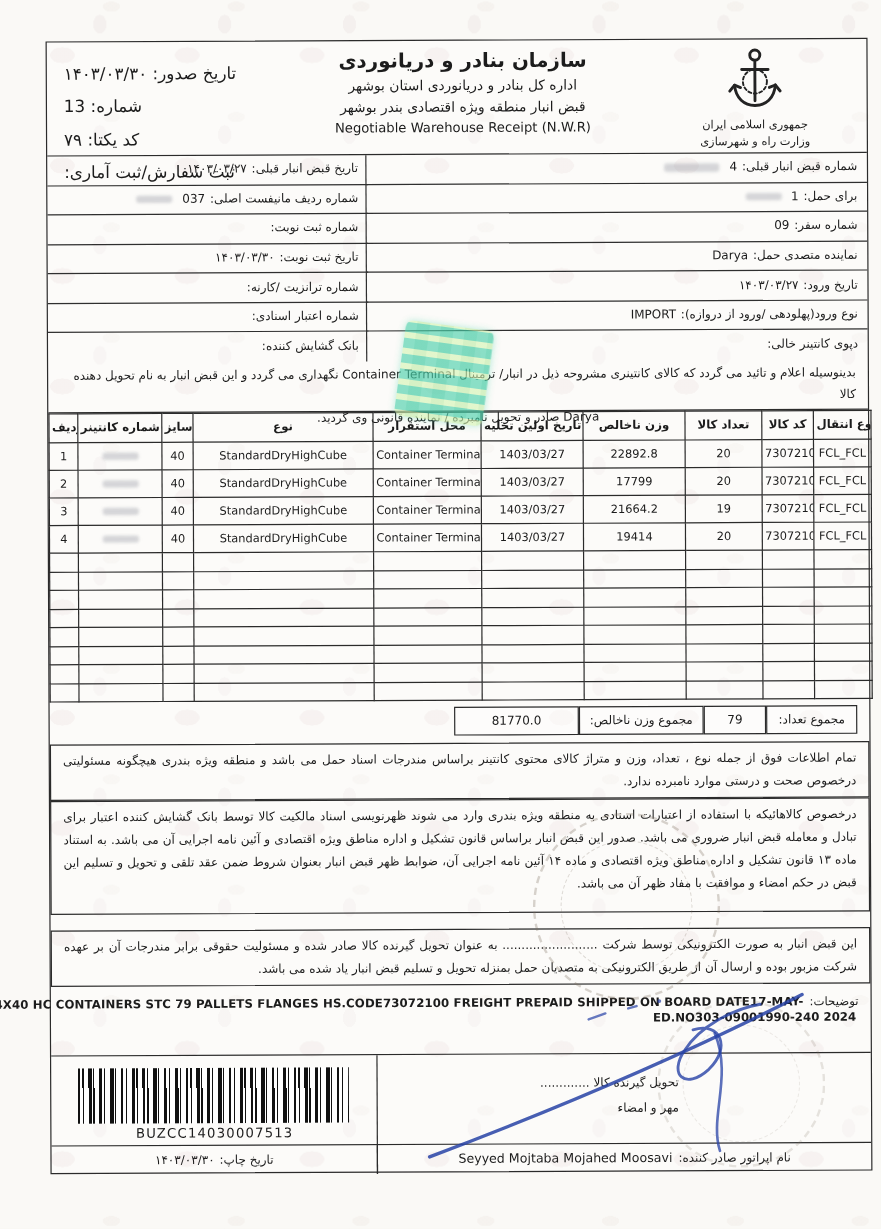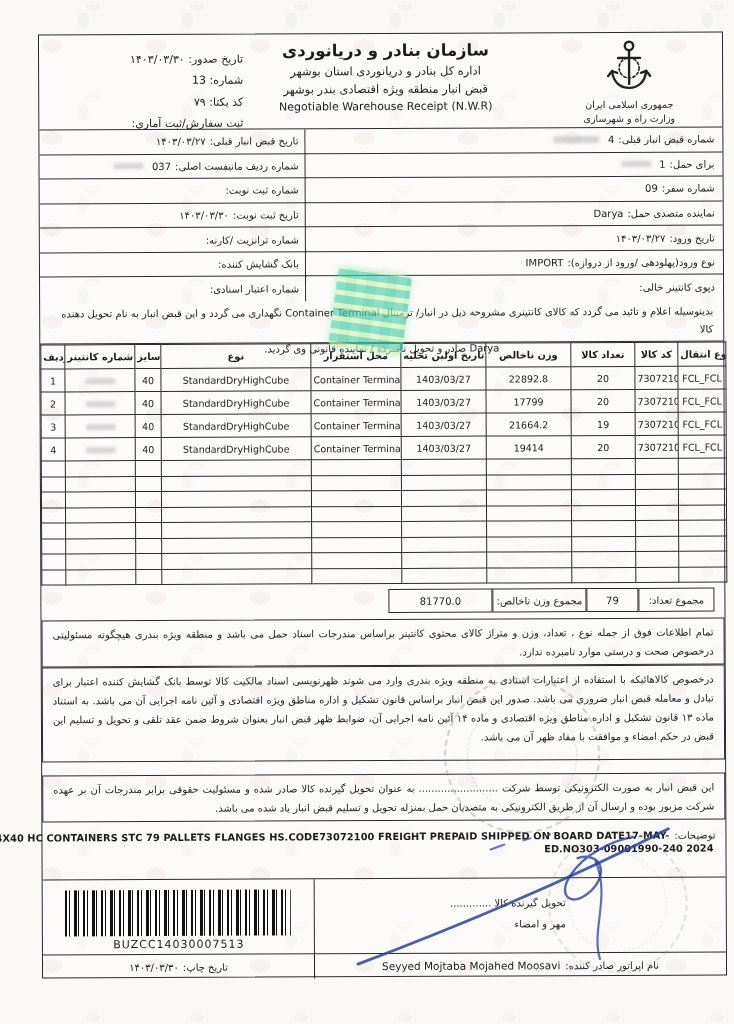--- a/index.html
+++ b/index.html
@@ -22,21 +22,21 @@
     background-size:104px 92px,104px 92px,104px 92px;
     background-position:0 0,52px 46px,20px 70px;
   }
   .frame{
     position:absolute; left:40px; top:33px; width:685px; height:944px;
     border:1.6px solid #2b2b2b; background:rgba(255,255,255,.35);
     transform:rotate(-0.25deg); z-index:1; direction:rtl;
   }
   
   .hdr{ position:absolute; top:0; left:0; right:0; height:95px; border-bottom:1.4px solid #2b2b2b; }
-  .hdr-left{ position:absolute; left:14px; top:14px; width:190px; font-size:11px; line-height:1.95; text-align:right; direction:rtl;}
+  .hdr-left{ position:absolute; left:14px; top:14px; width:190px; font-size:14px; line-height:1.95; text-align:left; direction:rtl;}
   .hdr-center{ position:absolute; left:190px; right:180px; top:7px; text-align:center; }
   .hdr-title{ font-size:16.5px; font-weight:700; margin-bottom:4px; }
   .hdr-sub{ font-size:11.5px; margin-bottom:4px; }
   .hdr-en{ font-size:11px; direction:ltr; }
   .hdr-emblem{ position:absolute; right:18px; top:5px; width:150px; text-align:center; }
   .emblem-svg{ width:46px; height:56px; display:inline-block; }
   .gov{ font-size:9.5px; line-height:1.5; }
   
   .meta{ position:absolute; top:95px; left:0; right:0; height:172px; }
   .mcol-r{ position:absolute; right:0; top:0; width:418px; height:100%; border-left:1.2px solid #2f2f2f; }
@@ -59,21 +59,21 @@
   .decl-l2{ text-align:center; }
   
   table.ctable{ position:absolute; top:309px; left:0; width:685px; border-collapse:collapse; direction:ltr; table-layout:fixed; }
   .ctable th,.ctable td{ border:1.1px solid #2b2b2b; text-align:center; font-size:9.5px; padding:0 2px; overflow:hidden; white-space:nowrap;}
   .ctable th{ height:24px; font-weight:600; font-size:9.8px;}
   .ctable tr.dr td{ height:23px; }
   .ctable tr.er td{ height:15.5px; }
   
   .totals{ position:absolute; top:555px; right:10px; display:flex; direction:rtl; font-size:10px; z-index:2;}
   .tbox{ border:1.2px solid #2b2b2b; height:24px; display:flex; align-items:center; justify-content:center; background:rgba(255,255,255,.4); }
-  .tbox.l1{ width:76px; } .tbox.v1{ width:52px; } .tbox.l2{ width:94px; } .tbox.v2{ width:104px; direction:ltr;}
+  .tbox.l1{ width:76px; } .tbox.v1{ width:52px; } .tbox.l2{ width:104px; } .tbox.v2{ width:104px; direction:ltr;}
   
   .note{ position:absolute; left:0; right:0; border:1.2px solid #2b2b2b; padding:4px 10px; font-size:10px; line-height:1.9; text-align:justify; }
   .note1{ top:585px; height:47px; }
   .note2{ top:632px; height:95px; }
   .note3{ top:740px; height:47px; }
   
   .remarks{ position:absolute; top:792px; left:0; right:0; height:53px; border-bottom:1.2px solid #2b2b2b; padding:5px 10px; font-size:9.8px; }
   .remark-l1{ display:flex; gap:5px; direction:rtl; white-space:nowrap;}
   .remark-en{ direction:ltr; font-weight:600; letter-spacing:.1px;}
   .remark-l2{ direction:ltr; text-align:right; font-weight:600; padding-right:2px; margin-top:2px;}
@@ -185,25 +185,25 @@
           </div>
         <div class="irow">
             <span>تاریخ ثبت نوبت:</span>
             <span class="val">۱۴۰۳/۰۳/۳۰</span>
           </div>
         <div class="irow">
             <span>شماره ترانزیت /کارنه:</span>
             <span class="val"></span>
           </div>
         <div class="irow">
+            <span>شماره اعتبار اسنادی:</span>
+            <span class="val"></span>
+          </div>
+        <div class="irow">
             <span>بانک گشایش کننده:</span>
-            <span class="val"></span>
-          </div>
-        <div class="irow">
-            <span>شماره اعتبار اسنادی:</span>
             <span class="val"></span>
           </div>
       </div>
       <div class="stamp-green"></div>
     </div>
 
     <div class="decl">
       <div>بدینوسیله اعلام و تائید می گردد که کالای کانتینری مشروحه ذیل در انبار/ ترمینال Container Terminal نگهداری می گردد و این قبض انبار به نام تحویل دهنده کالا</div>
       <div class="decl-l2">Darya صادر و تحویل نامبرده / نماینده قانونی وی گردید.</div>
     </div>

